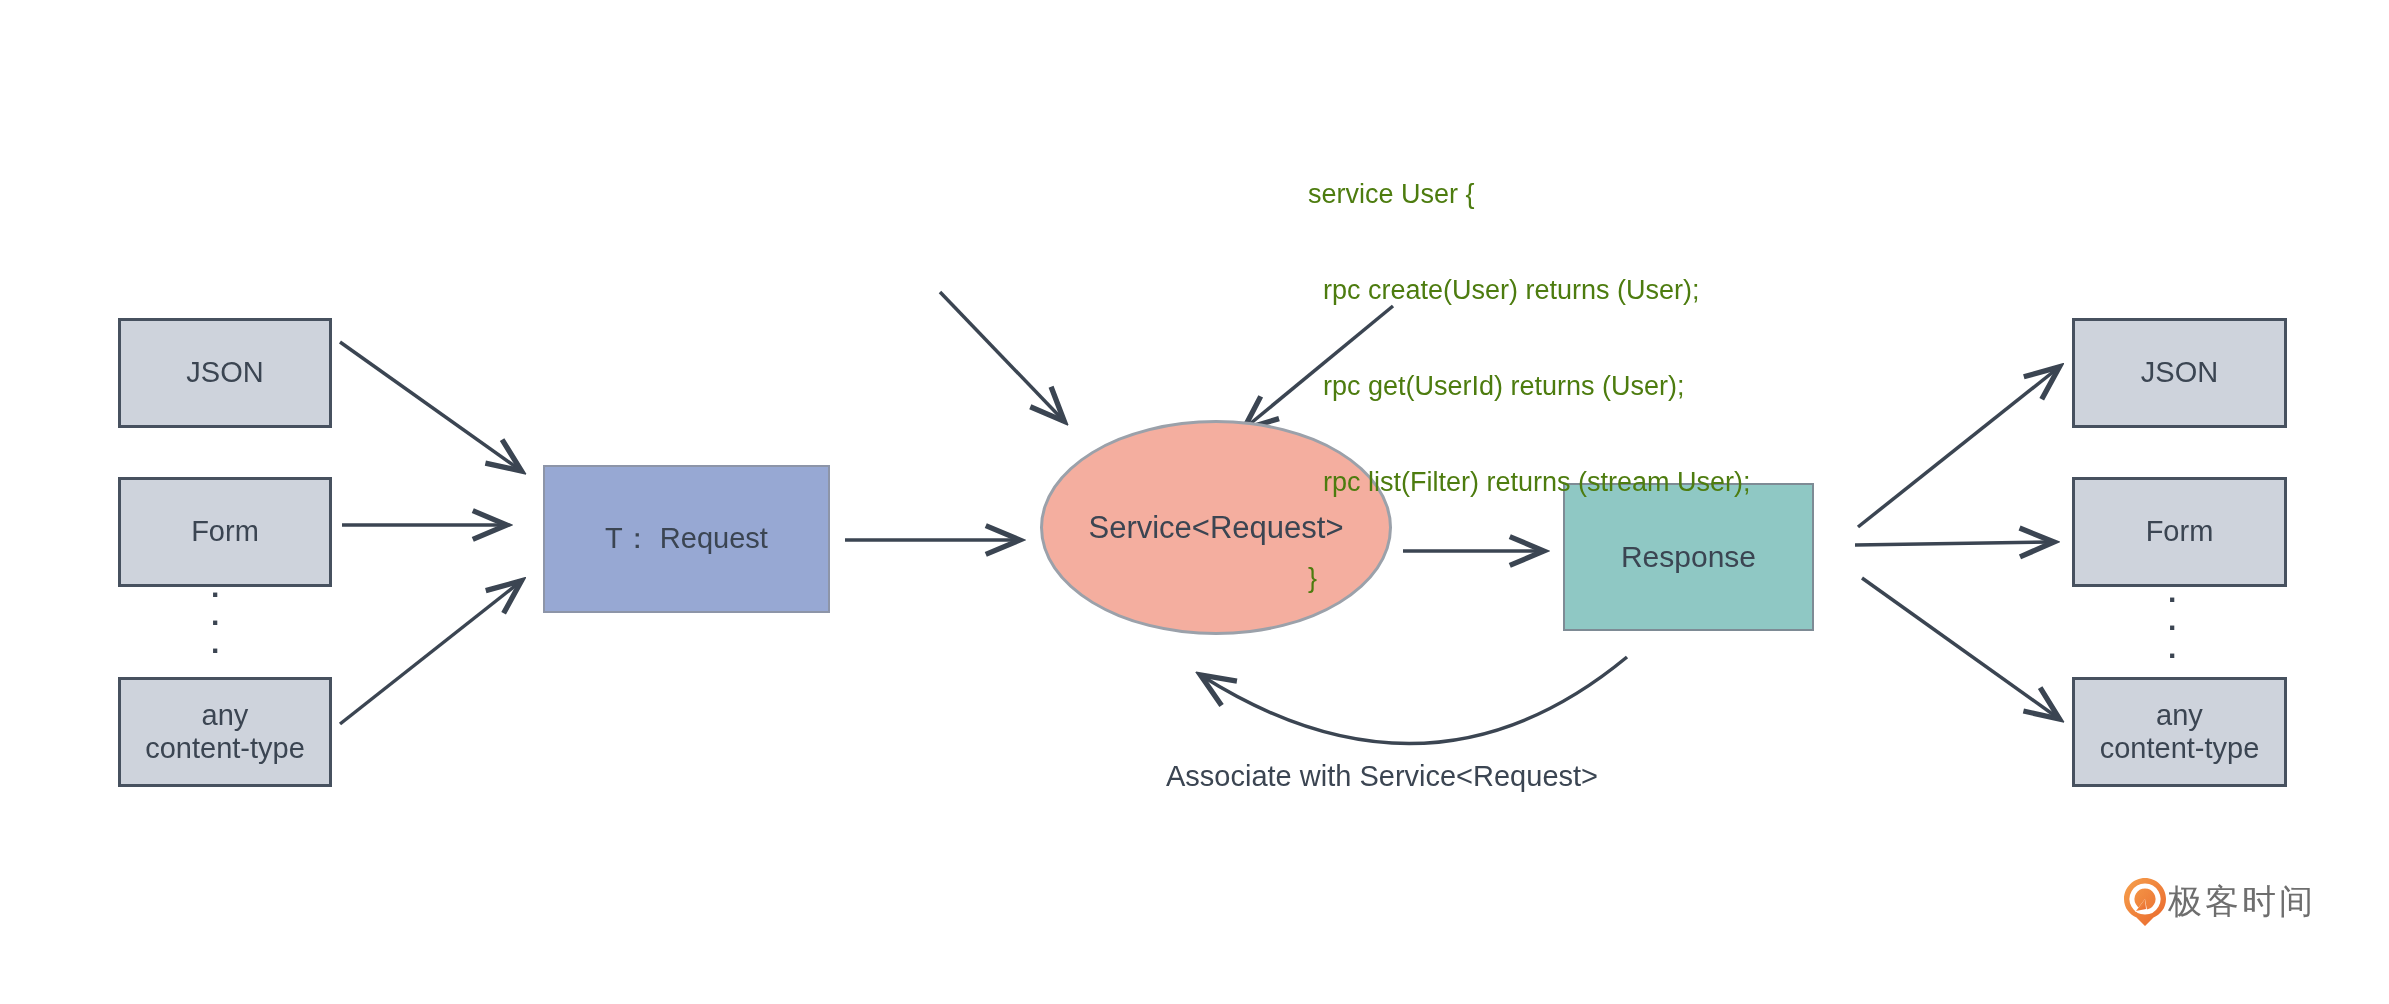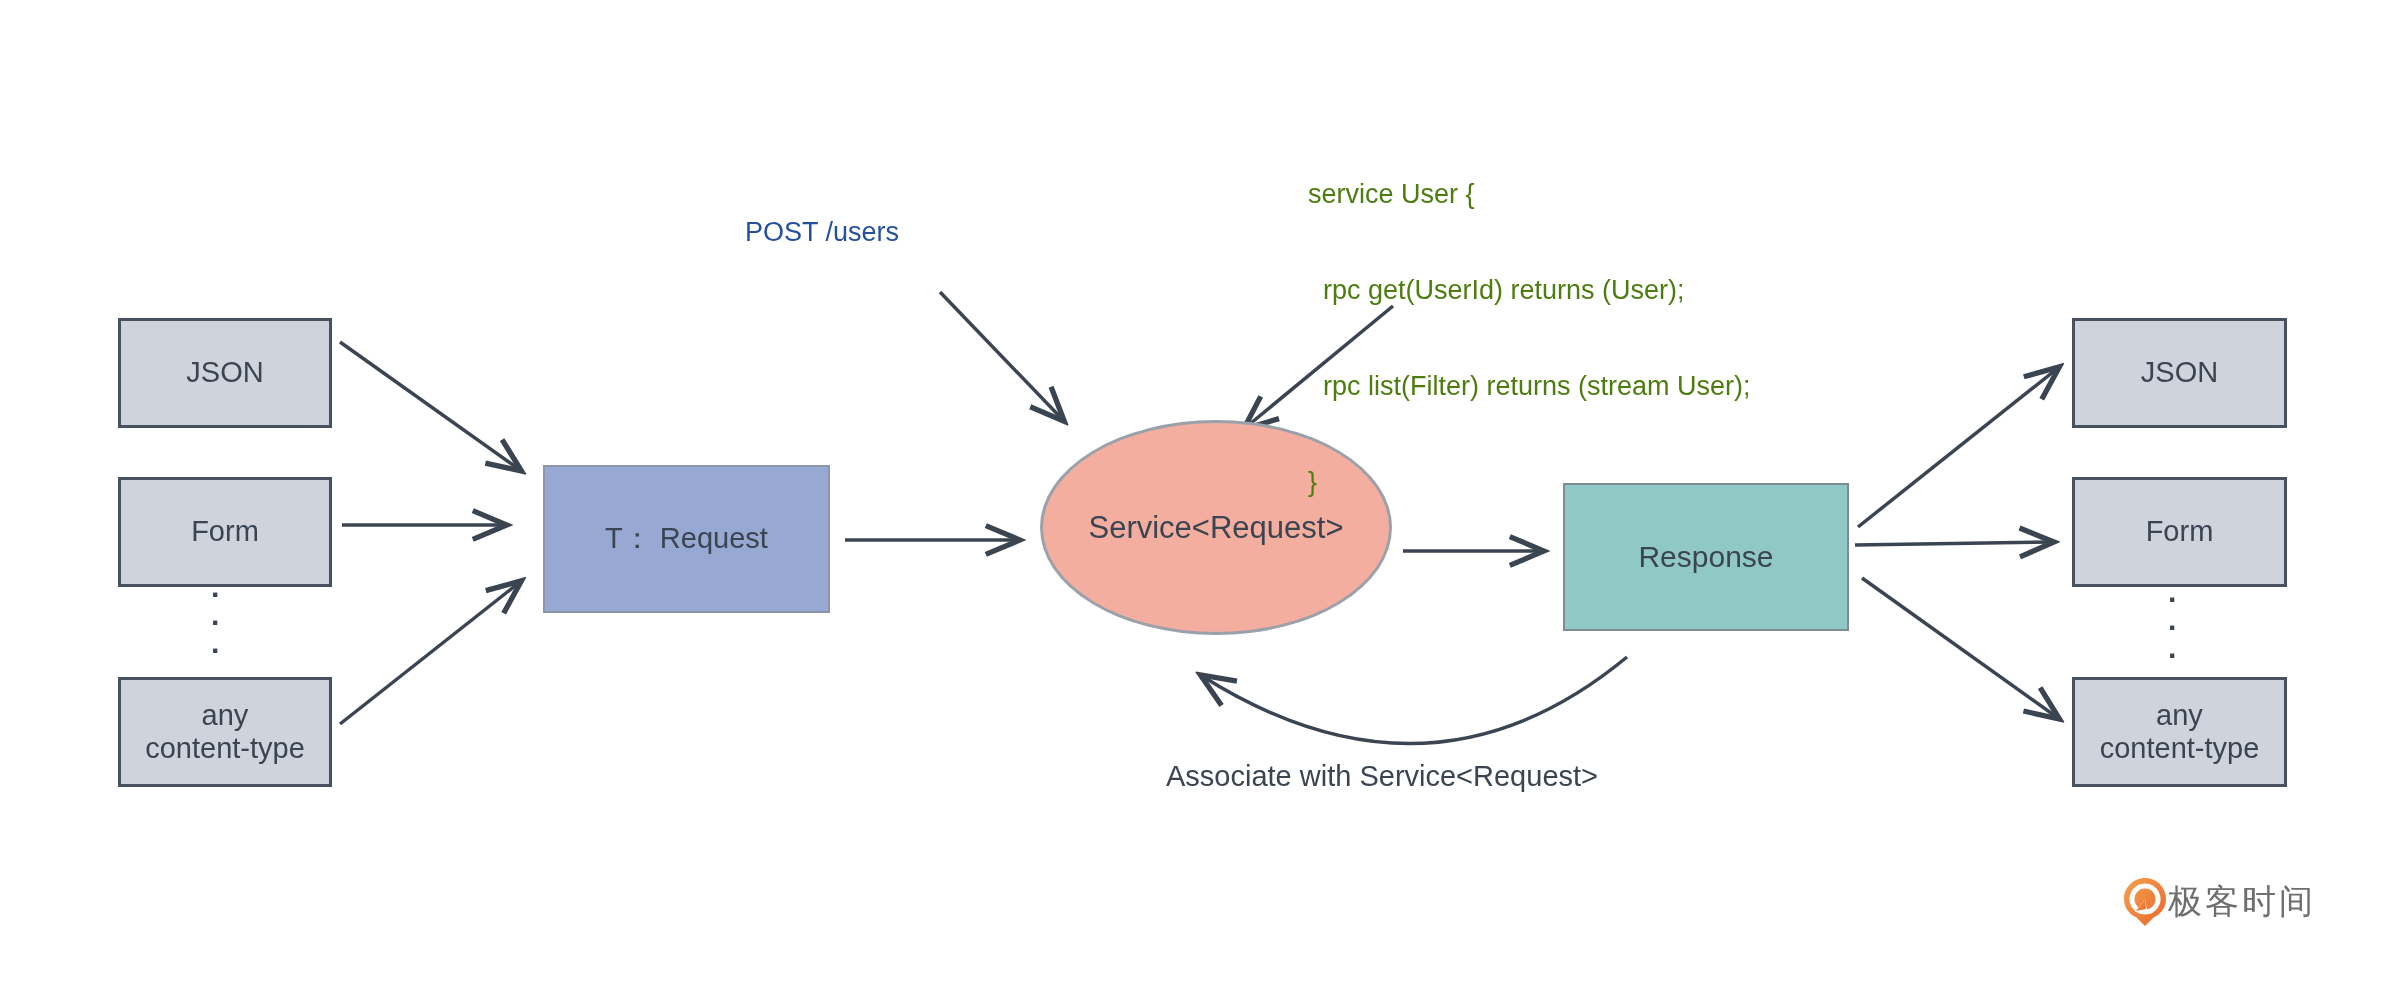--- a/index.html
+++ b/index.html
@@ -26,21 +26,21 @@
     background:#ced3dc;
     border:3px solid #47515f;
   }
   .request-box{
     left:543px;top:465px;width:287px;height:148px;
     background:#97a8d3;
     border:2px solid #8d95a8;
     font-size:29px;
   }
   .response-box{
-    left:1563px;top:483px;width:286px;height:148px;
+    left:1563px;top:483px;width:251px;height:148px;
     background:#8fc8c4;
     border:2px solid #7e8b95;
     font-size:30px;
   }
   .service-ellipse{
     left:1040px;top:420px;width:352px;height:215px;
     background:#f4ae9f;
     border:3px solid #9ba1aa;
     border-radius:50%;
     font-size:31px;
@@ -139,25 +139,25 @@
     <span>·</span>
     <span>·</span>
     <span>·</span>
   </div>
   <div class="node gray-box" style="left:2072px;top:677px;width:215px;">
     <span>any
 content-type</span>
   </div>
 
   <div class="code-block http-block">
-    <div>POST /users</div>
   </div>
 
   <div class="code-block grpc-block">
     <div>service User {</div>
+    <div>  rpc create(User) returns (User);</div>
     <div>  rpc get(UserId) returns (User);</div>
     <div>  rpc list(Filter) returns (stream User);</div>
     <div>}</div>
   </div>
 
   <div class="assoc-label">Associate with Service&lt;Request&gt;</div>
 
   <div class="brand">
     <svg width="46" height="52" viewBox="0 0 46 52">
       <defs>

